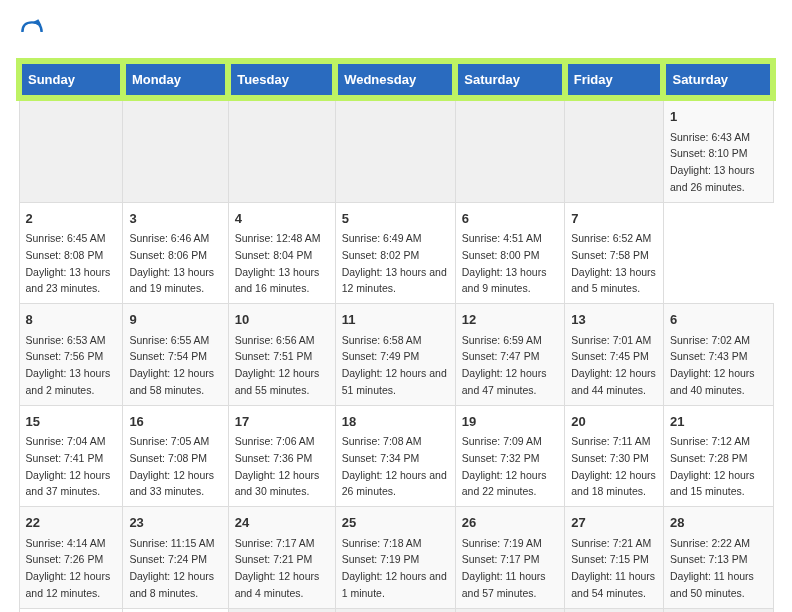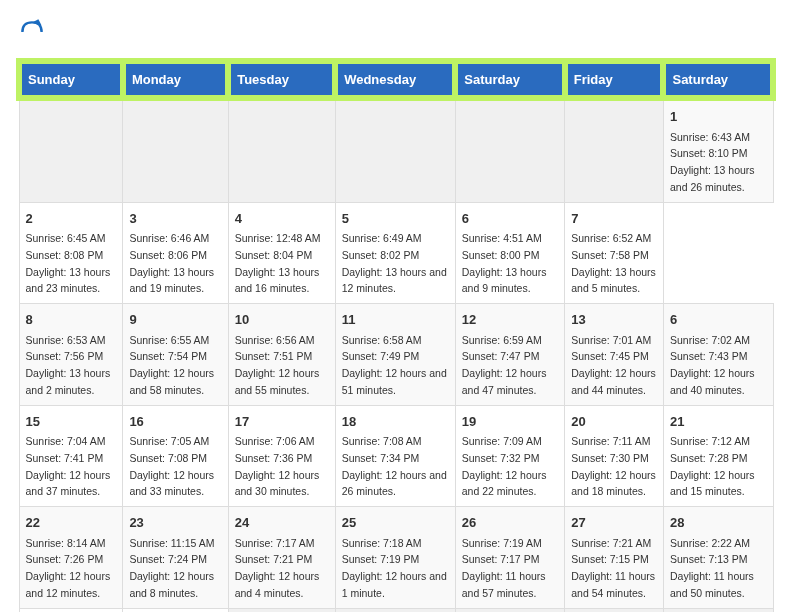--- a/index.html
+++ b/index.html
@@ -224,21 +224,21 @@
         <span class="day-detail">Sunrise: 7:11 AM</span><br>
         <span class="day-detail">Sunset: 7:30 PM</span><br>
         <span class="day-detail">Daylight: 12 hours and 18 minutes.</span></td>
         <td><span class="day-number">21</span>
         <span class="day-detail">Sunrise: 7:12 AM</span><br>
         <span class="day-detail">Sunset: 7:28 PM</span><br>
         <span class="day-detail">Daylight: 12 hours and 15 minutes.</span></td>
       </tr>
       <tr>
         <td><span class="day-number">22</span>
-        <span class="day-detail">Sunrise: 8:14 AM</span><br>
+        <span class="day-detail">Sunrise: 4:14 AM</span><br>
         <span class="day-detail">Sunset: 7:26 PM</span><br>
         <span class="day-detail">Daylight: 12 hours and 12 minutes.</span></td>
         <td><span class="day-number">23</span>
         <span class="day-detail">Sunrise: 11:15 AM</span><br>
         <span class="day-detail">Sunset: 7:24 PM</span><br>
         <span class="day-detail">Daylight: 12 hours and 8 minutes.</span></td>
         <td><span class="day-number">24</span>
         <span class="day-detail">Sunrise: 7:17 AM</span><br>
         <span class="day-detail">Sunset: 7:21 PM</span><br>
         <span class="day-detail">Daylight: 12 hours and 4 minutes.</span></td>

